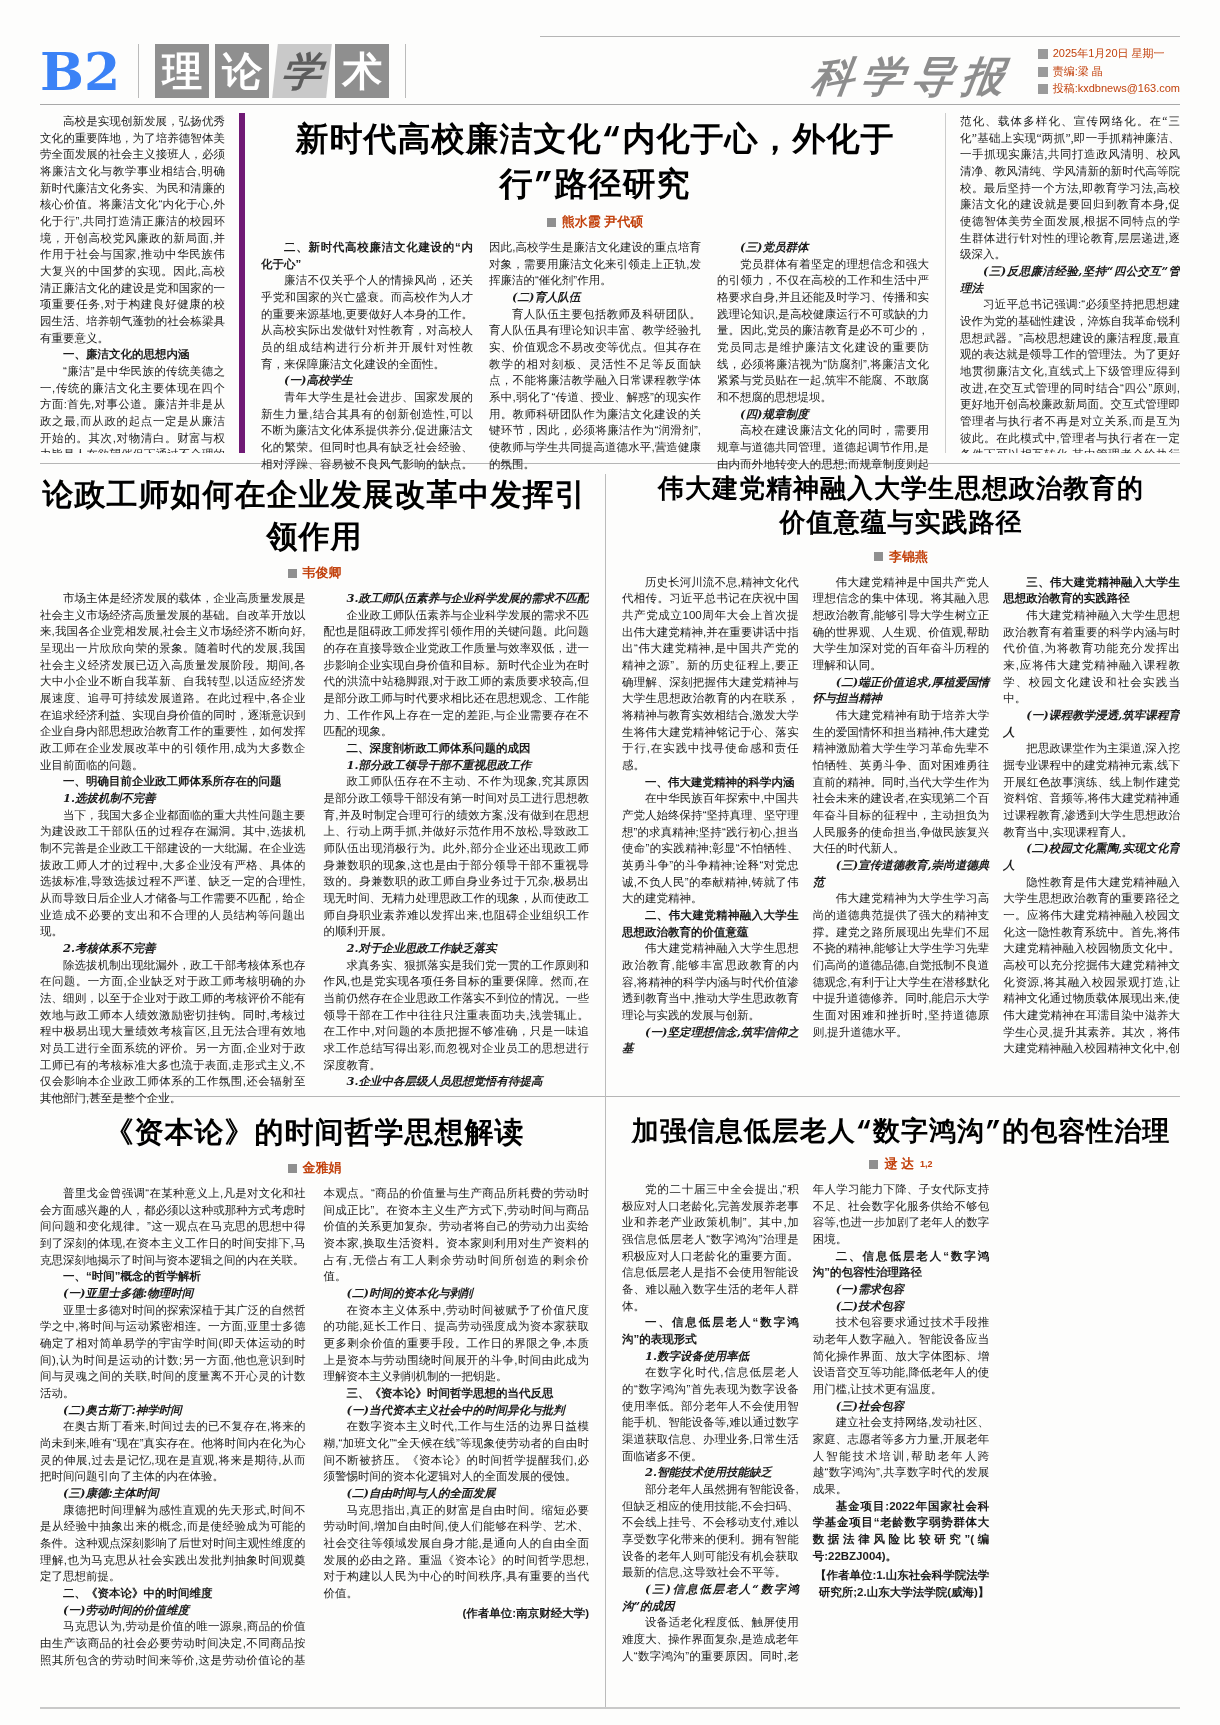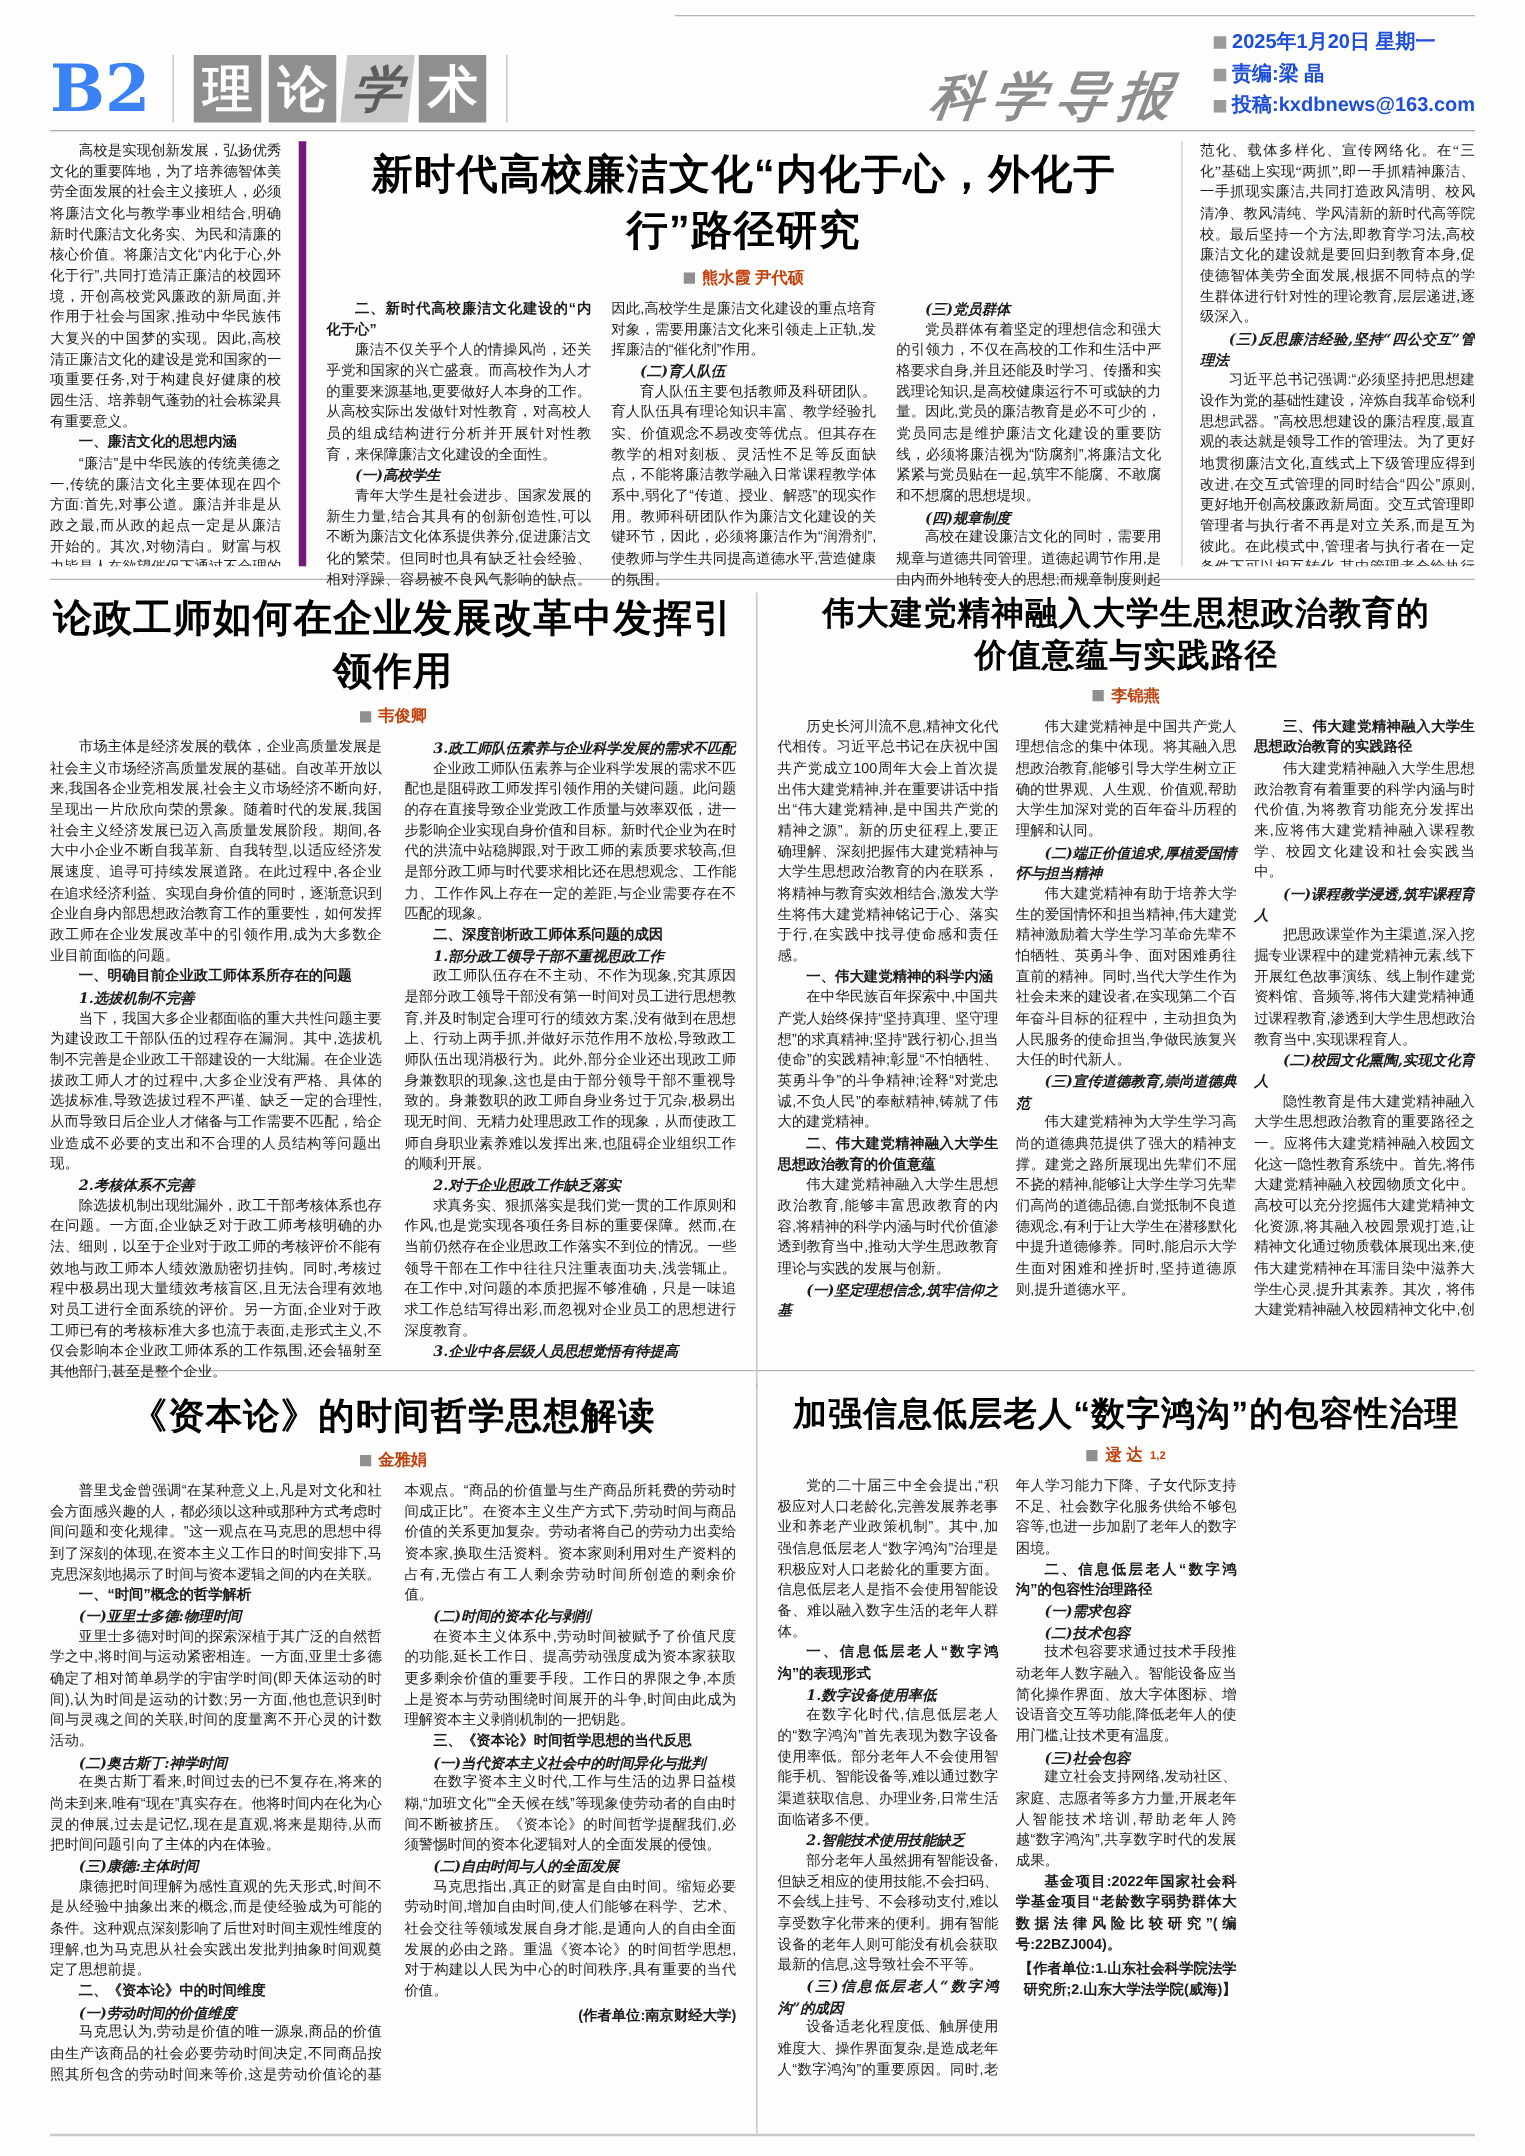--- a/index.html
+++ b/index.html
@@ -13,25 +13,25 @@
   .section-logo{display:flex;gap:6px;align-items:flex-end;border-left:1px solid #bbb;
                 border-right:1px solid #bbb;padding:0 16px;}
   .sec-box{width:54px;height:54px;background:#8f8f8f;color:#fff;font-weight:bold;font-size:40px;
            display:flex;align-items:center;justify-content:center;}
   .sec-box.callig{background:#c9c9c9;color:#5d5d5d;font-family:"DejaVu Serif","Liberation Serif",serif;
                   font-style:italic;transform:skewX(-6deg);}
   .mast-right{margin-left:auto;display:flex;align-items:flex-end;gap:26px;border-top:1px solid #b5b5b5;
               padding-top:8px;min-width:640px;justify-content:flex-end;}
   .paper-name{font-family:"DejaVu Serif","Liberation Serif",serif;font-style:italic;font-weight:bold;
               font-size:42px;color:#8d8d8d;letter-spacing:8px;transform:skewX(-8deg);line-height:1;}
-  .mast-info{font-size:16px;font-weight:bold;color:#1d4ed8;line-height:1.6;}
+  .mast-info{font-size:11px;font-weight:normal;color:#c2410c;line-height:1.6;}
   .mast-info .row{display:flex;align-items:center;gap:5px;}
   .sq{display:inline-block;width:10px;height:10px;background:#9a9a9a;}
   
-  .headline{font-weight:900;text-align:center;color:#000;margin:0;letter-spacing:1px;}
+  .headline{font-weight:900;text-align:center;color:#000;margin:0;letter-spacing:1px;font-family:Liberation Mono, monospace;}
   .byline{display:flex;justify-content:center;align-items:center;gap:6px;font-size:13px;
           font-weight:bold;color:#c2410c;margin:6px 0 8px;}
   .bsq{display:inline-block;width:9px;height:9px;background:#8f8f8f;}
   .byline sup{font-size:9px;}
   .body-txt{font-size:11.5px;line-height:1.45;text-align:justify;overflow:hidden;}
   .blk{margin:0;}
   .blk-p,.blk-h,.blk-hi,.blk-fund{text-indent:2em;}
   .blk-c{text-indent:0;font-family:Liberation Serif, serif;}
   .blk-h{font-weight:bold;}
   .blk-hi{font-weight:bold;font-style:italic;font-family:"DejaVu Serif","Liberation Serif",serif;}

